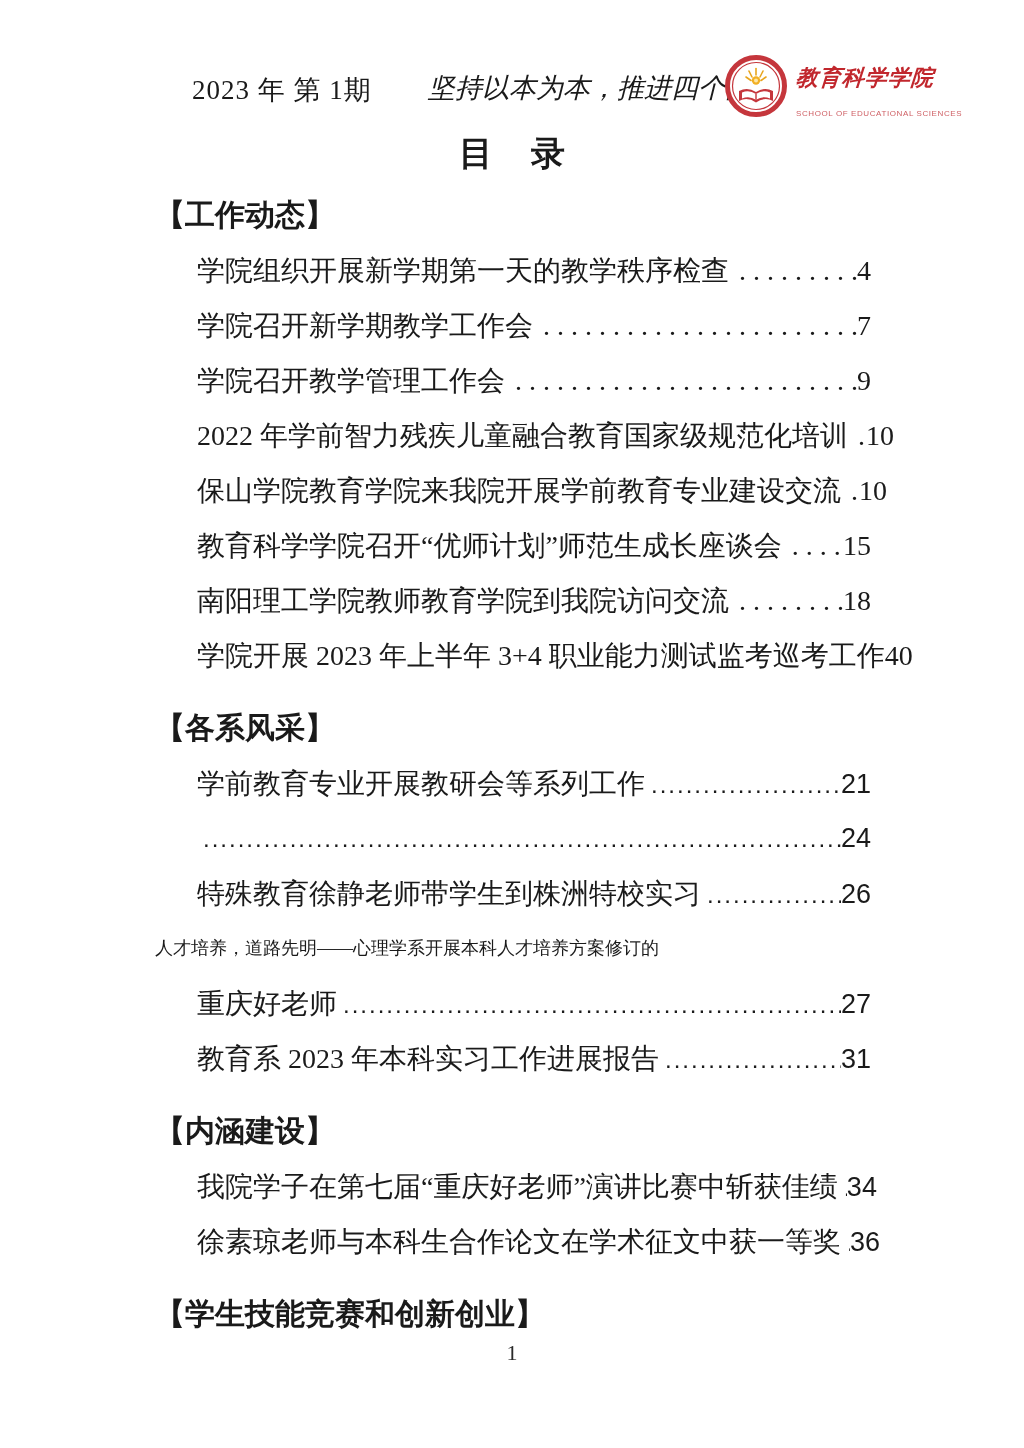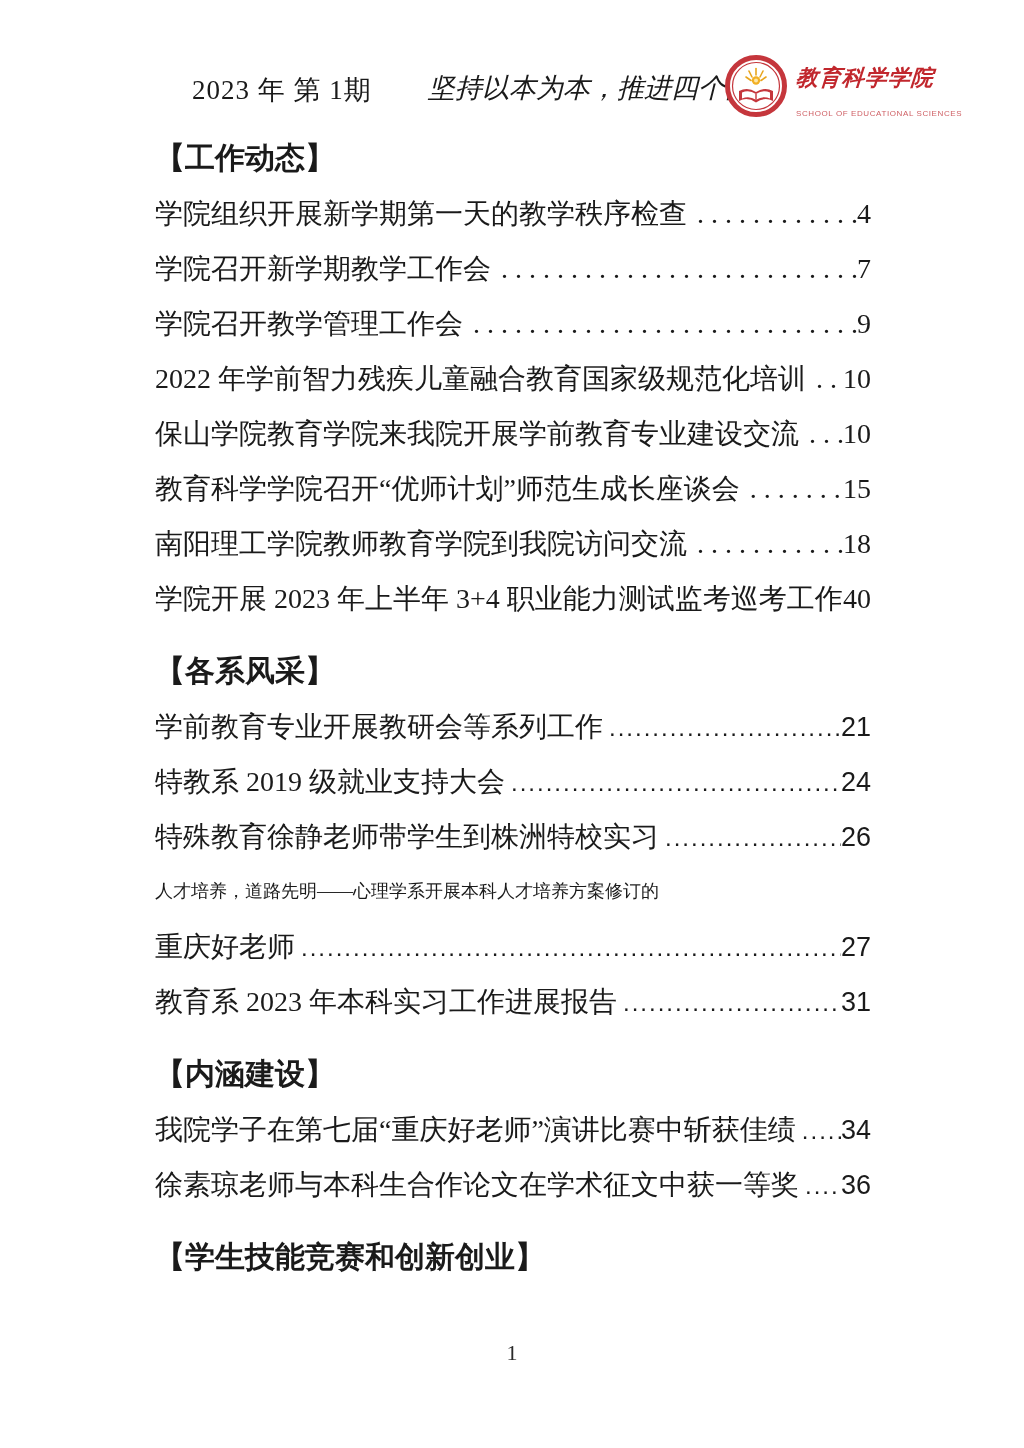--- a/index.html
+++ b/index.html
@@ -41,21 +41,21 @@
   
   .content { position: absolute; left: 155px; top: 130px; width: 716px; }
   .doc-title {
     text-align: center; font-size: 34px; font-weight: bold;
     height: 57px; line-height: 48px; letter-spacing: 2px;
   }
   .sec + .sec { margin-top: 17px; }
   .sec-heading { font-size: 30px; font-weight: bold; height: 56px; line-height: 56px; }
 
   .toc-line1 { height: 55px; line-height: 55px; font-size: 18px; white-space: nowrap; }
-  .toc-row { display: flex; align-items: baseline; height: 55px; line-height: 55px; font-size: 28px; }
+  .toc-row { display: flex; align-items: baseline; height: 55px; line-height: 55px; font-size: 28px; margin-left: 42px; }
   .toc-text { white-space: nowrap; flex: 0 0 auto; }
   .leader {
     flex: 1 1 auto; overflow: hidden; white-space: nowrap;
     padding-left: 10px; padding-right: 8px;
   }
   .page-num { flex: 0 0 auto; text-align: right; }
 
   
   .sec-spaced .leader::after {
     content: ". . . . . . . . . . . . . . . . . . . . . . . . . . . . . . . . . . . . . . . . . . . . . . . . . . . . . . . . . . . .";
@@ -105,20 +105,21 @@
       <line x1="32" y1="40" x2="32" y2="45.8" stroke="#c5363c" stroke-width="1.4"></line>
     </svg>
     <div class="logo-names">
       <div class="logo-cn">教育科学学院</div>
       <div class="logo-en">SCHOOL OF EDUCATIONAL SCIENCES</div>
     </div>
   </div>
 </header>
 
 <main class="content">
+  <h1 class="doc-title">目　录</h1>
 
   <section class="sec sec-spaced">
     <h2 class="sec-heading">【工作动态】</h2>
     <div class="toc-row">
       <span class="toc-text">学院组织开展新学期第一天的教学秩序检查</span>
       <span class="leader"></span>
       <span class="page-num">4</span>
     </div>
     <div class="toc-row">
       <span class="toc-text">学院召开新学期教学工作会</span>
@@ -158,21 +159,20 @@
   </section>
 
   <section class="sec sec-dense">
     <h2 class="sec-heading">【各系风采】</h2>
     <div class="toc-row">
       <span class="toc-text">学前教育专业开展教研会等系列工作</span>
       <span class="leader"></span>
       <span class="page-num">21</span>
     </div>
     <div class="toc-row">
-      <span class="toc-text">特教系 2019 级就业支持大会</span>
       <span class="leader"></span>
       <span class="page-num">24</span>
     </div>
     <div class="toc-row">
       <span class="toc-text">特殊教育徐静老师带学生到株洲特校实习</span>
       <span class="leader"></span>
       <span class="page-num">26</span>
     </div>
     <div>
       <div class="toc-line1">人才培养，道路先明——心理学系开展本科人才培养方案修订的</div>

